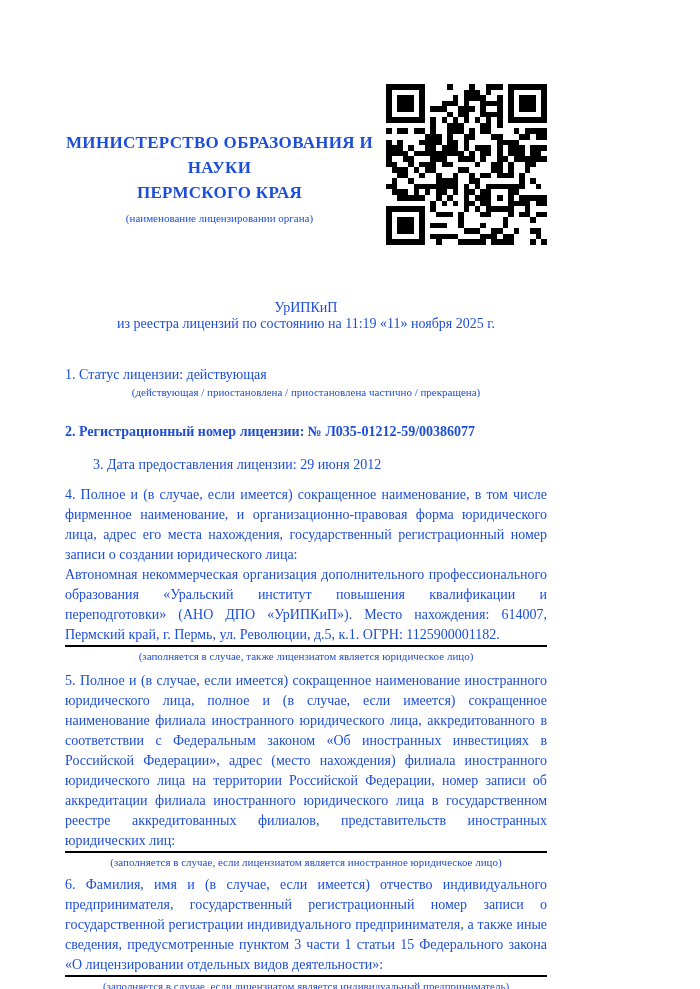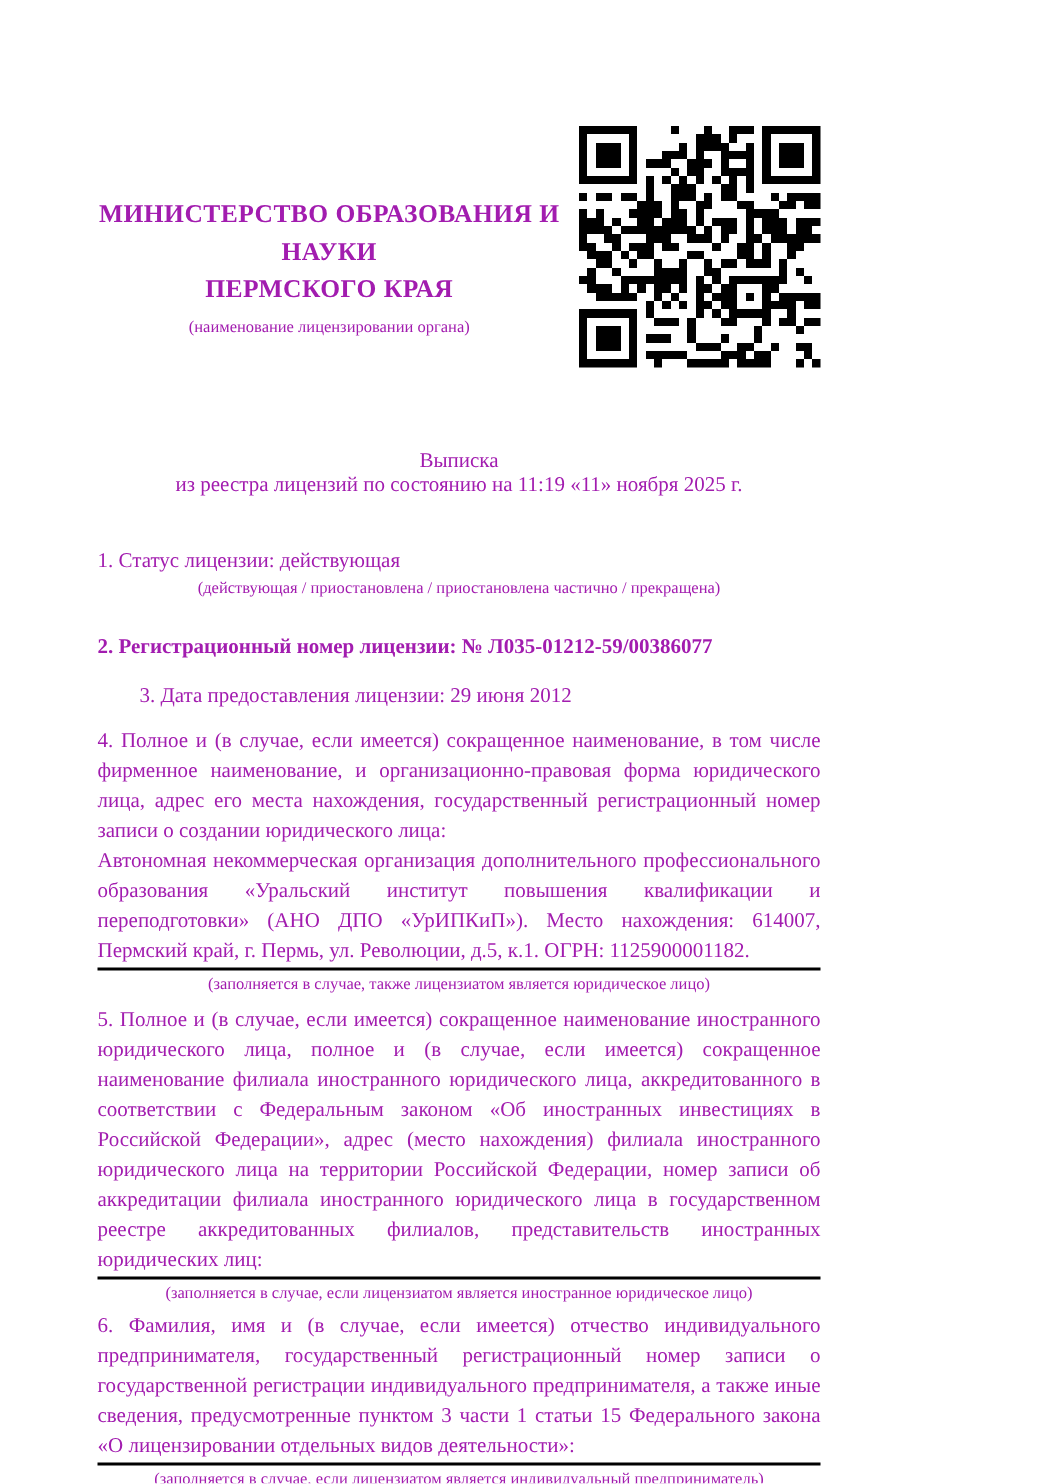--- a/index.html
+++ b/index.html
@@ -2,21 +2,21 @@
 <html lang="ru"><head>
 <meta charset="utf-8">
 <style>
   * { margin: 0; padding: 0; box-sizing: border-box; }
   html, body { background: #ffffff; }
   body { width: 700px; height: 989px; }
   .page {
     position: relative;
     width: 580px; height: 989px;
     background: #ffffff;
-    color: #a21caf;
+    color: #1d4ed8;
     font-family: "Liberation Serif", serif;
     font-size: 14px;
     padding: 0 33px 0 65px;
     overflow: hidden;
   }
   
   .top-row { margin-top: 84px; display: flex; align-items: flex-start; }
   .org-header { flex: 1 1 auto; text-align: center; padding-top: 46px; padding-right: 12px; }
   .org-name {
     font-weight: bold; font-size: 17px; line-height: 25px; letter-spacing: 0.3px;
@@ -483,21 +483,21 @@
           <rect x="20" y="28" width="1" height="1"></rect>
           <rect x="21" y="28" width="1" height="1"></rect>
           <rect x="22" y="28" width="1" height="1"></rect>
           <rect x="26" y="28" width="1" height="1"></rect>
           <rect x="28" y="28" width="1" height="1"></rect>
         </svg>
       </div>
   </div>
 
   <div class="doc-title">
-    <div>Выписка</div>
+    <div>УрИПКиП</div>
     <div>из реестра лицензий по состоянию на 11:19 «11» ноября 2025 г.</div>
   </div>
 
   <div class="sec sec-1">
     <div>1. Статус лицензии: действующая</div>
     <div class="caption">(действующая / приостановлена / приостановлена частично / прекращена)</div>
   </div>
 
   <div class="sec sec-2">
     <div>2. Регистрационный номер лицензии: № Л035-01212-59/00386077</div>

